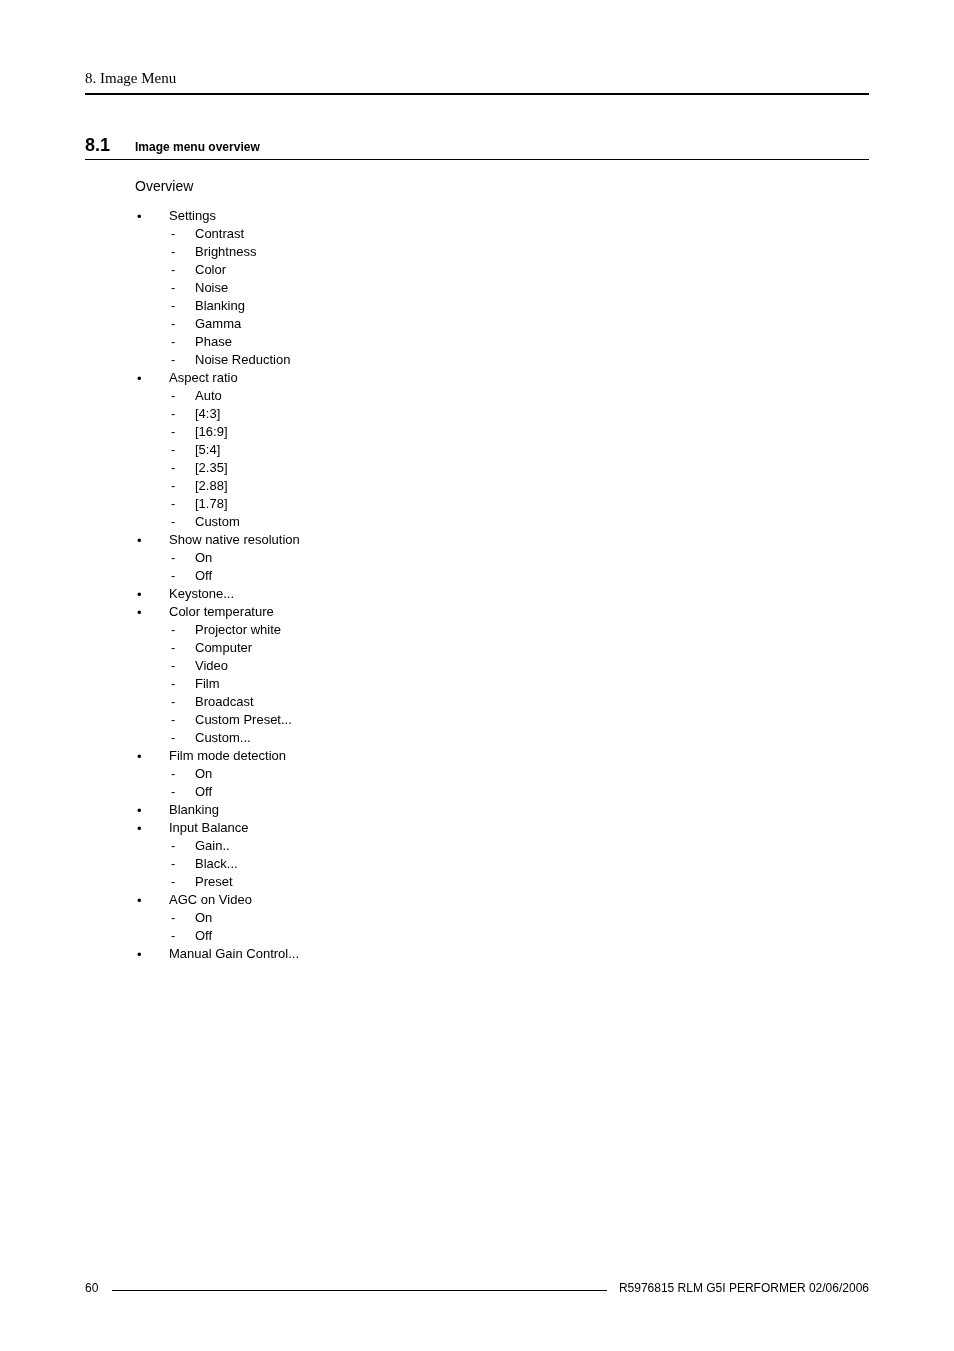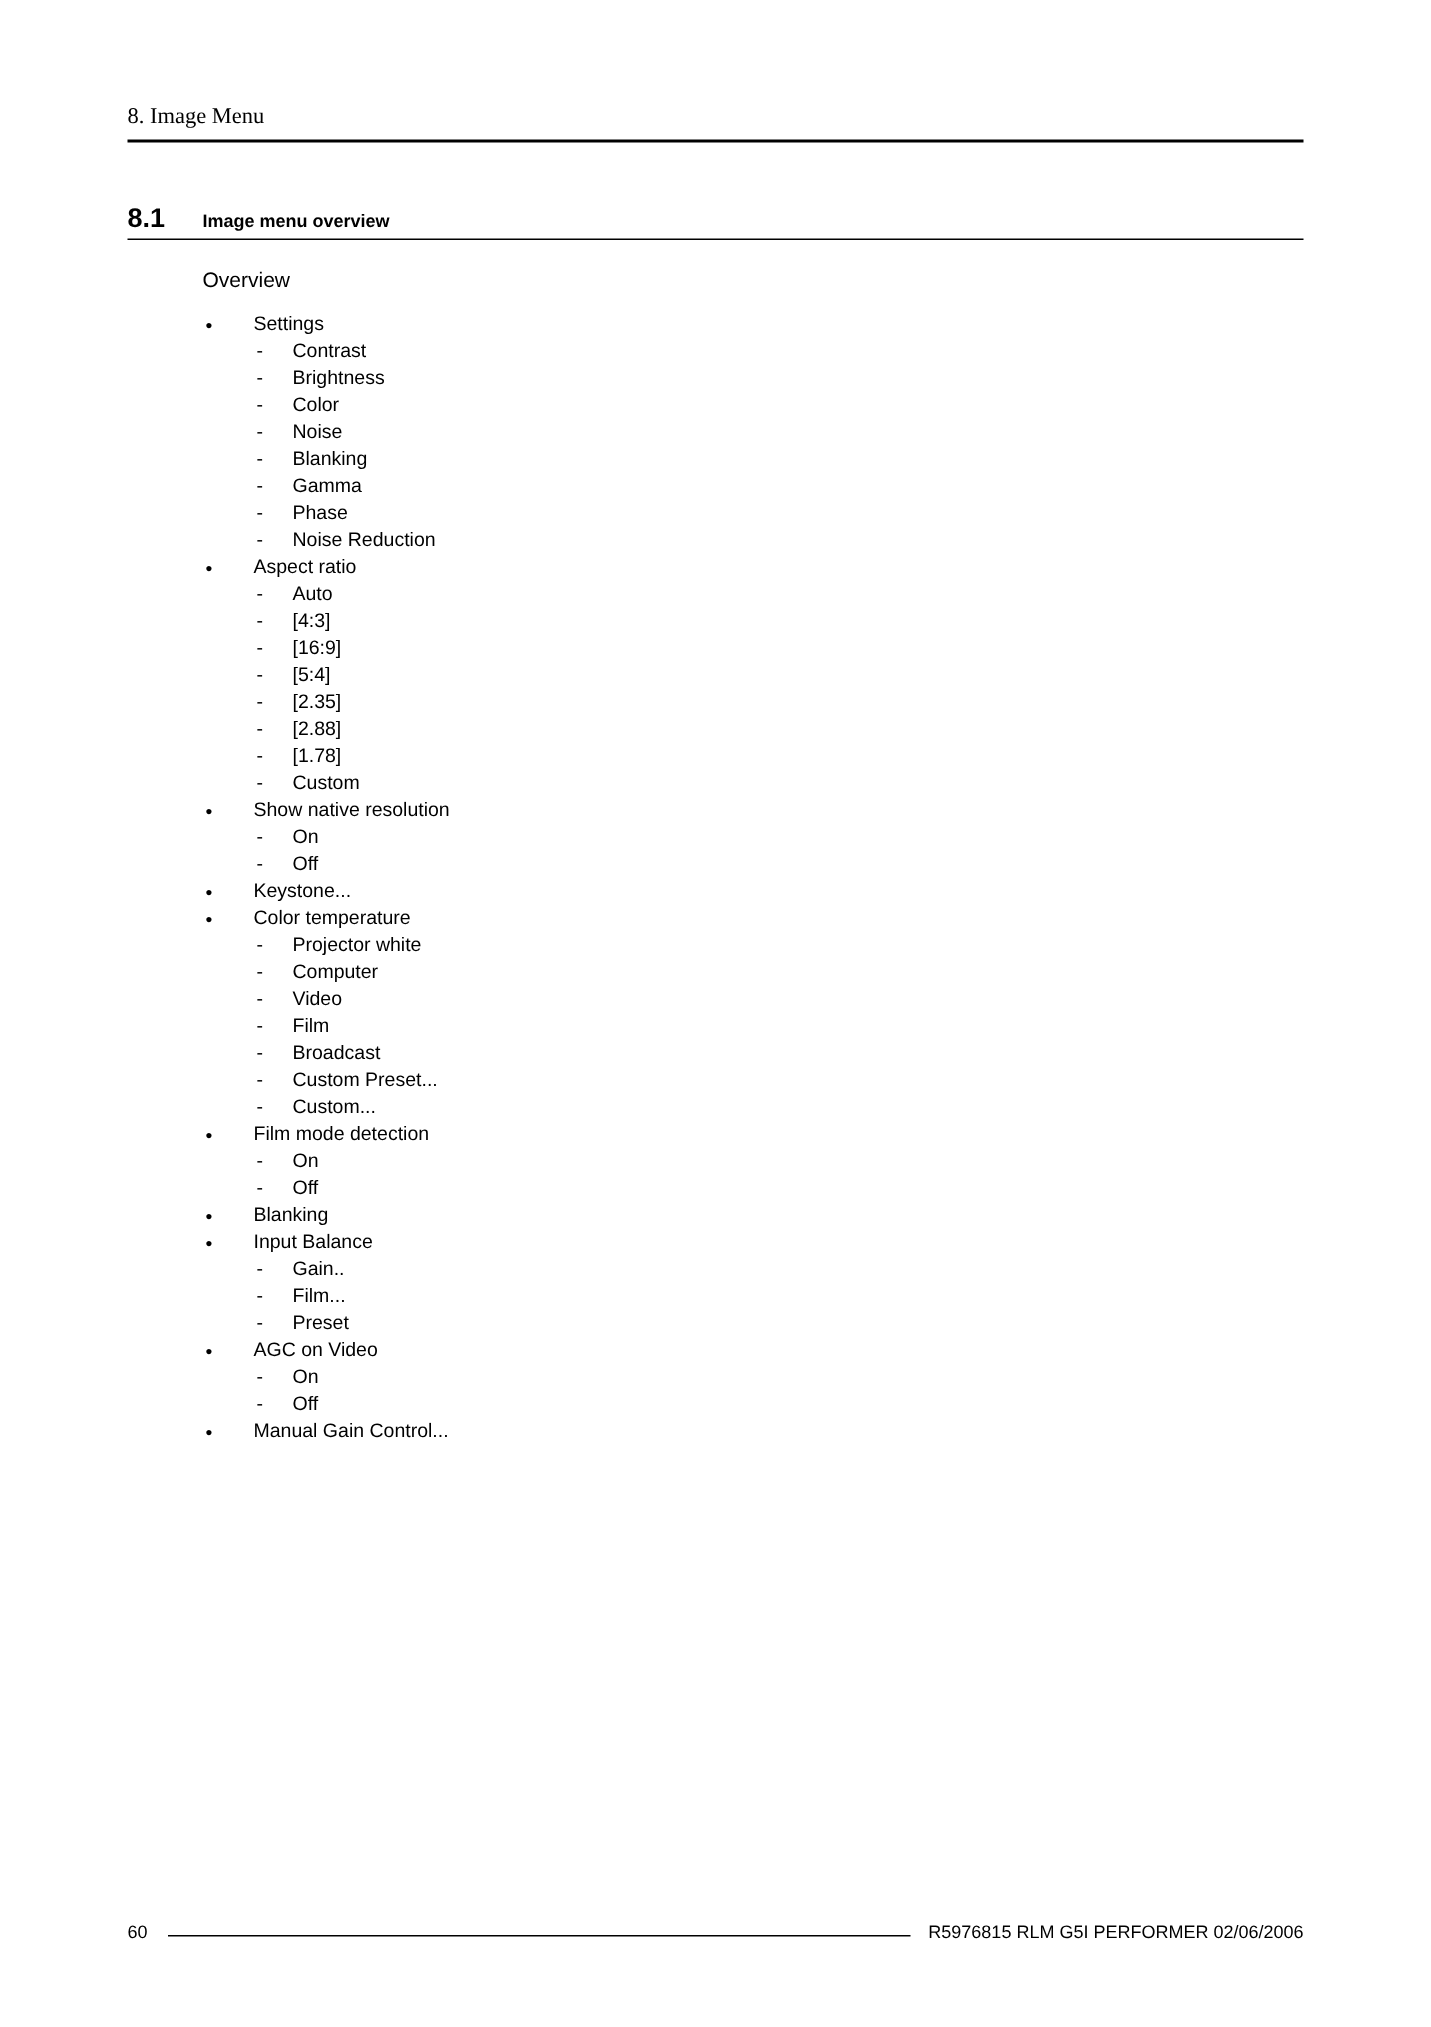--- a/index.html
+++ b/index.html
@@ -267,21 +267,21 @@
           <span class="bullet">•</span>
           <span class="top-label">Input Balance</span>
         </div>
         <ul class="sub">
           <li>
             <span class="dash">-</span>
             <span class="sub-label">Gain..</span>
           </li>
           <li>
             <span class="dash">-</span>
-            <span class="sub-label">Film...</span>
+            <span class="sub-label">Black...</span>
           </li>
           <li>
             <span class="dash">-</span>
             <span class="sub-label">Preset</span>
           </li>
         </ul>
       </li>
       <li>
         <div class="top-row">
           <span class="bullet">•</span>

